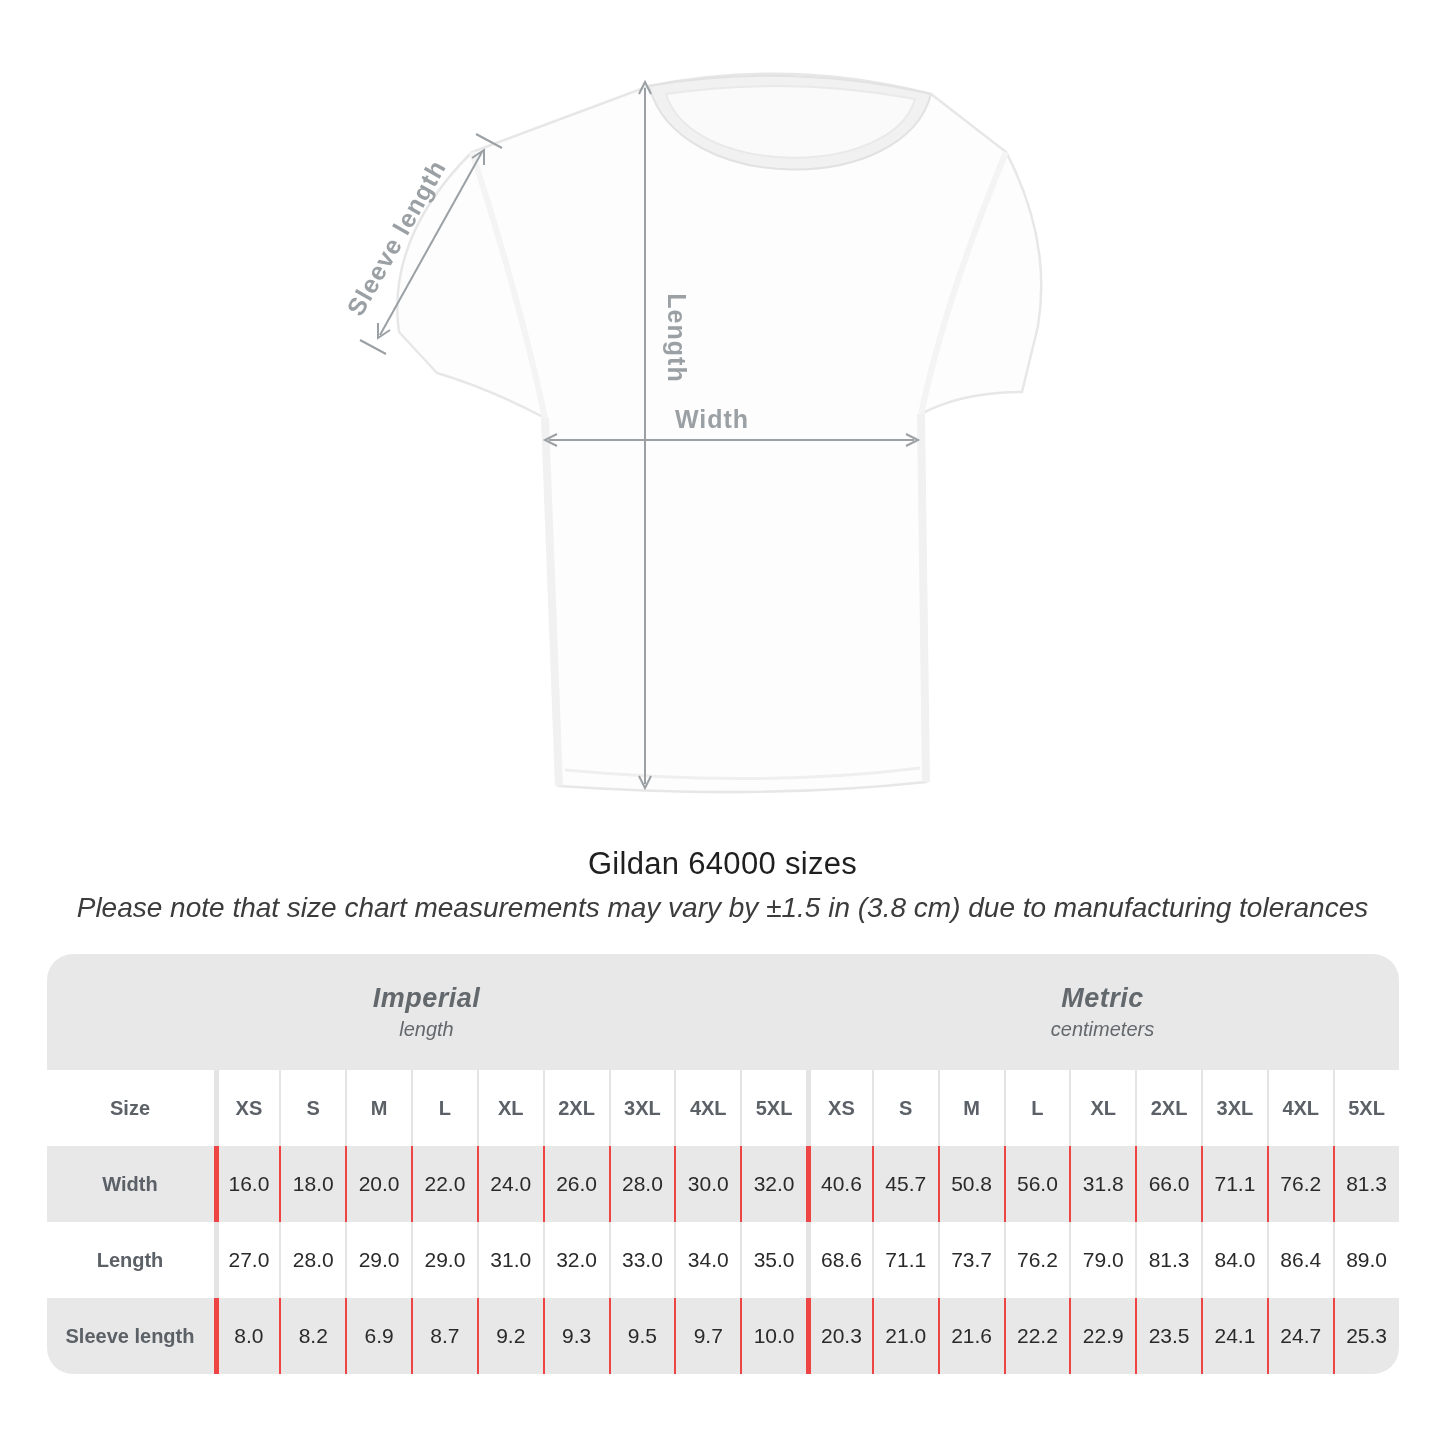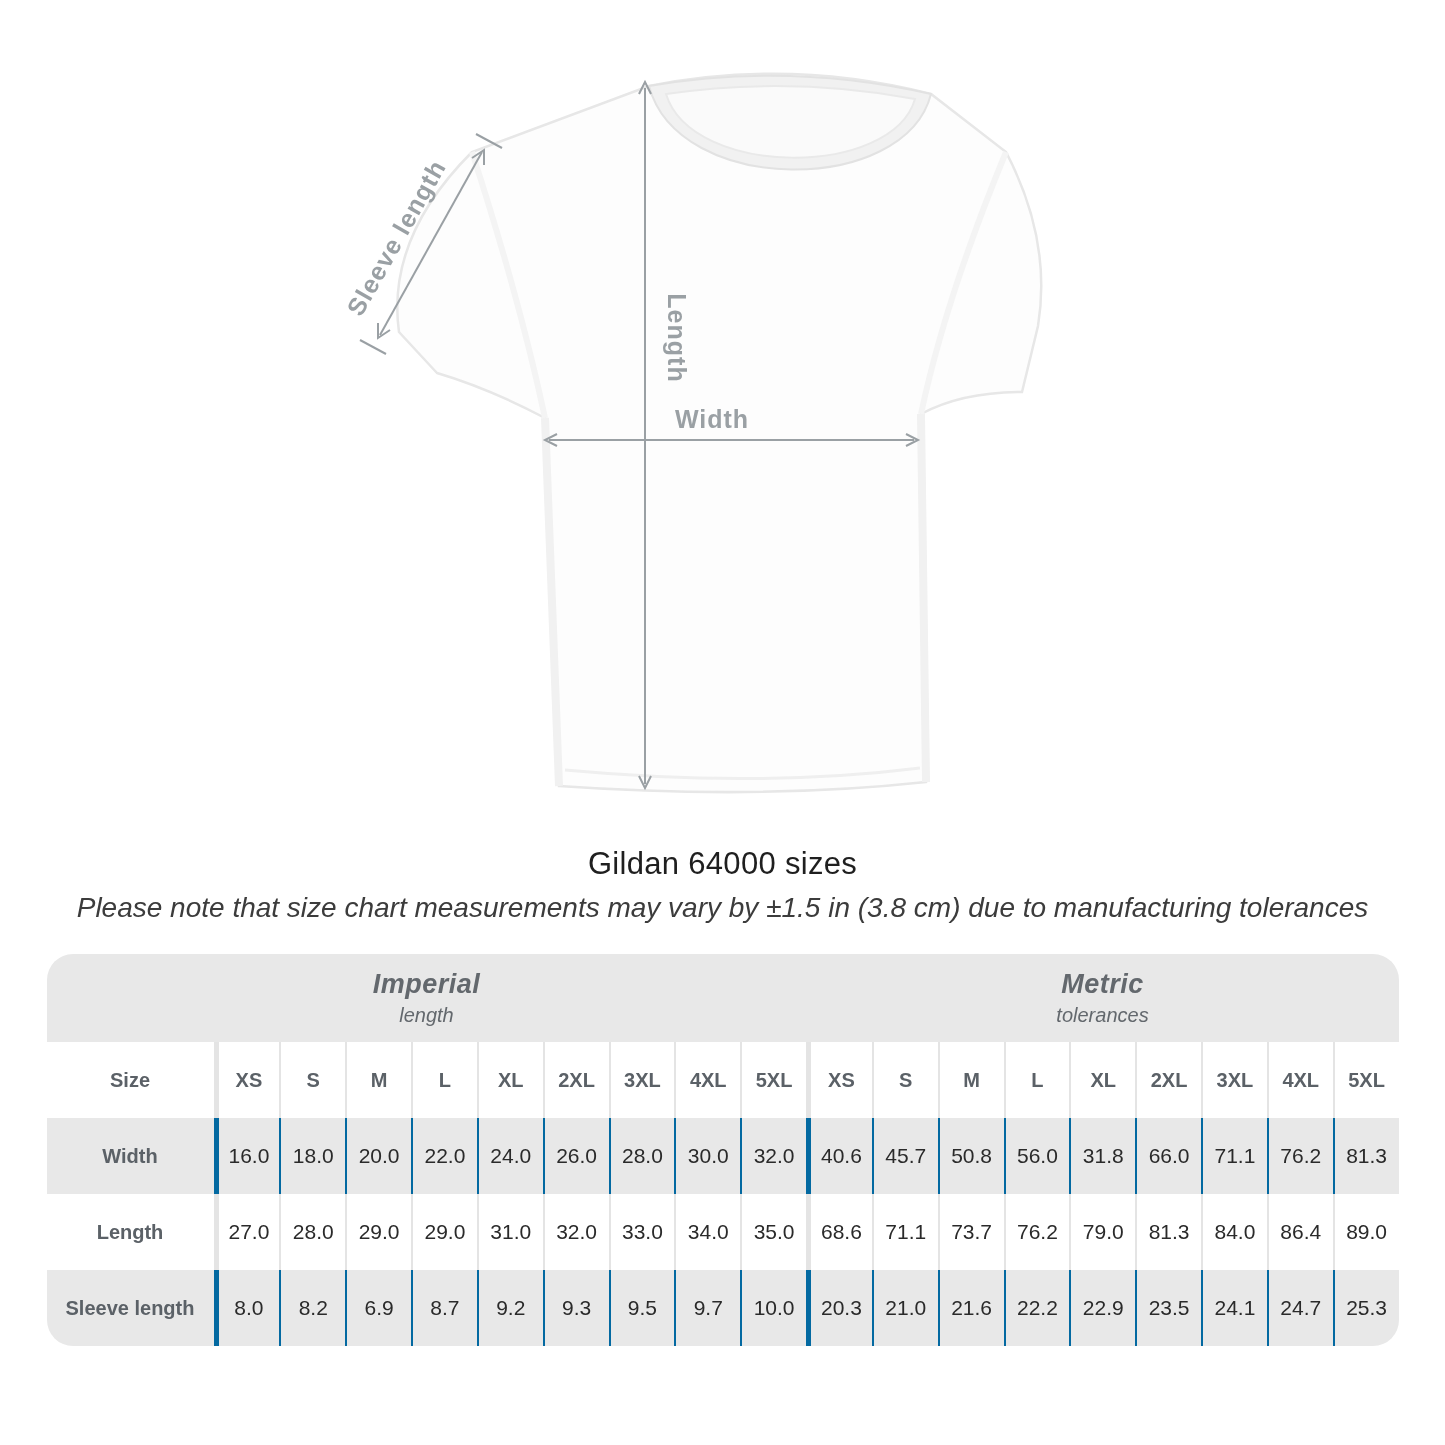--- a/index.html
+++ b/index.html
@@ -8,31 +8,31 @@
   
   .shirt-wrap{width:1445px;height:838px;position:relative;}
   .shirt-wrap svg{display:block;}
 
   
   .title{font-size:31px;font-weight:normal;color:#1f1f1f;text-align:center;margin:8px 0 10px 0;letter-spacing:.3px;}
   .subtitle{font-size:28px;font-style:italic;color:#3c3c3c;text-align:center;margin:4px 0 30px 0;}
 
   
   .tablebox{width:1352px;margin:0 auto;border-radius:26px;overflow:hidden;}
-  .unitband{height:88px;background:#e8e8e8;display:grid;grid-template-columns:760px 1fr;}
+  .unitband{height:116px;background:#e8e8e8;display:grid;grid-template-columns:760px 1fr;}
   .unithalf{display:flex;flex-direction:column;align-items:center;justify-content:center;gap:4px;}
   .unitname{font-size:27px;font-weight:bold;font-style:italic;color:#63686d;letter-spacing:.5px;}
   .unitsub{font-size:20px;font-style:italic;color:#63686d;}
 
   .row{display:grid;grid-template-columns:167px repeat(18,1fr);height:76px;}
   .row.white{background:#ffffff;}
   .row.gray{background:#e8e8e8;}
   .c{display:flex;align-items:center;justify-content:center;font-size:21px;color:#2a2a2a;}
   .white .c{border-left:2px solid #e4e4e4;}
-  .gray  .c{border-left:2px solid #0369a1;}
+  .gray  .c{border-left:2px solid #ef4444;}
   .c.first{border-left:none;}
   .white .c.strong{border-left-width:5px;}
   .gray  .c.strong{border-left-width:5px;}
   .hdr{font-weight:bold;color:#5b6167;font-size:20px;}
   .rowlab{font-weight:bold;color:#5b6167;font-size:20px;}
 </style>
 </head>
 <body>
 
 <div class="shirt-wrap">
@@ -82,21 +82,21 @@
 
 <div class="tablebox">
 
   <div class="unitband">
     <div class="unithalf">
       <div class="unitname">Imperial</div>
       <div class="unitsub">length</div>
     </div>
     <div class="unithalf">
       <div class="unitname">Metric</div>
-      <div class="unitsub">tolerances</div>
+      <div class="unitsub">centimeters</div>
     </div>
   </div>
 
   <div class="row white">
     <div class="c first hdr">Size</div>
     <div class="c strong hdr">XS</div>
     <div class="c hdr">S</div>
     <div class="c hdr">M</div>
     <div class="c hdr">L</div>
     <div class="c hdr">XL</div>

